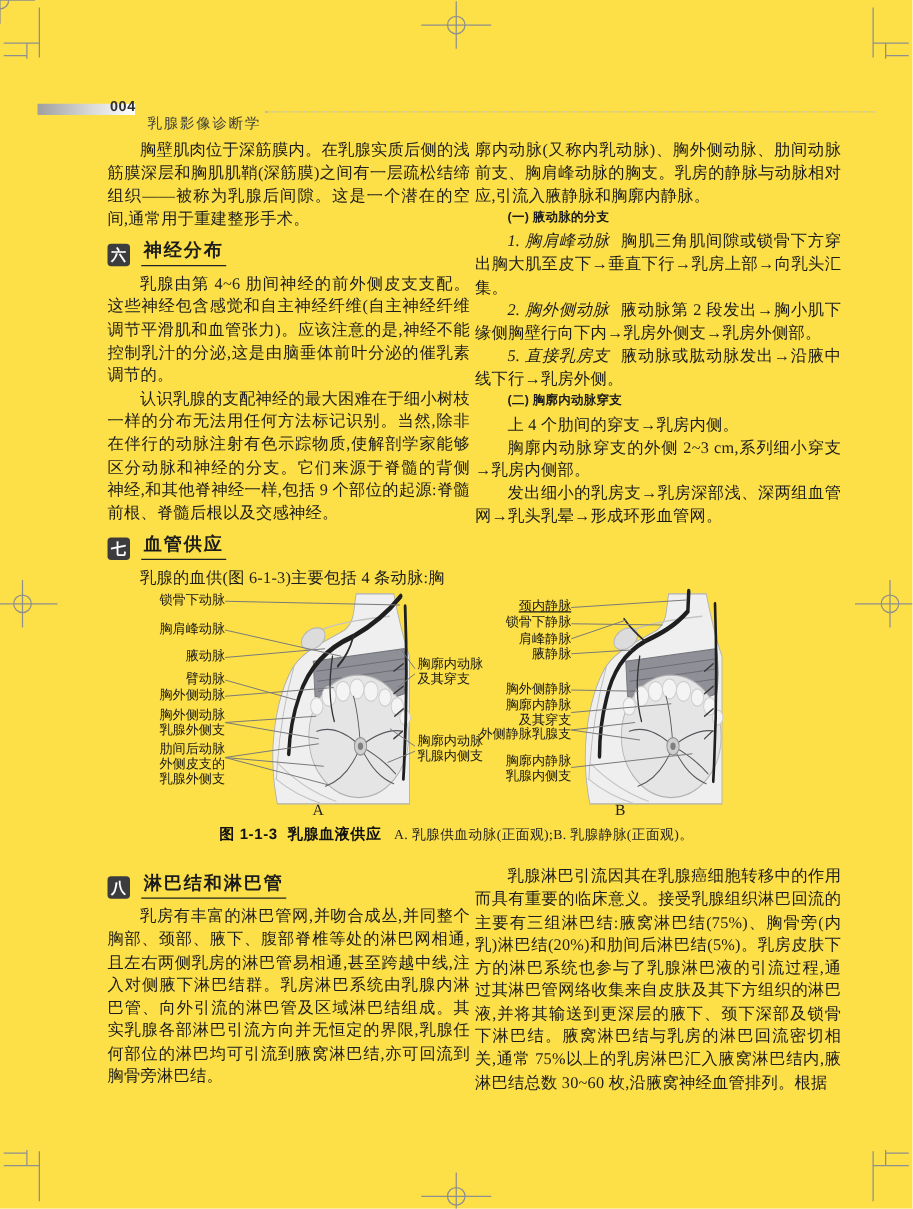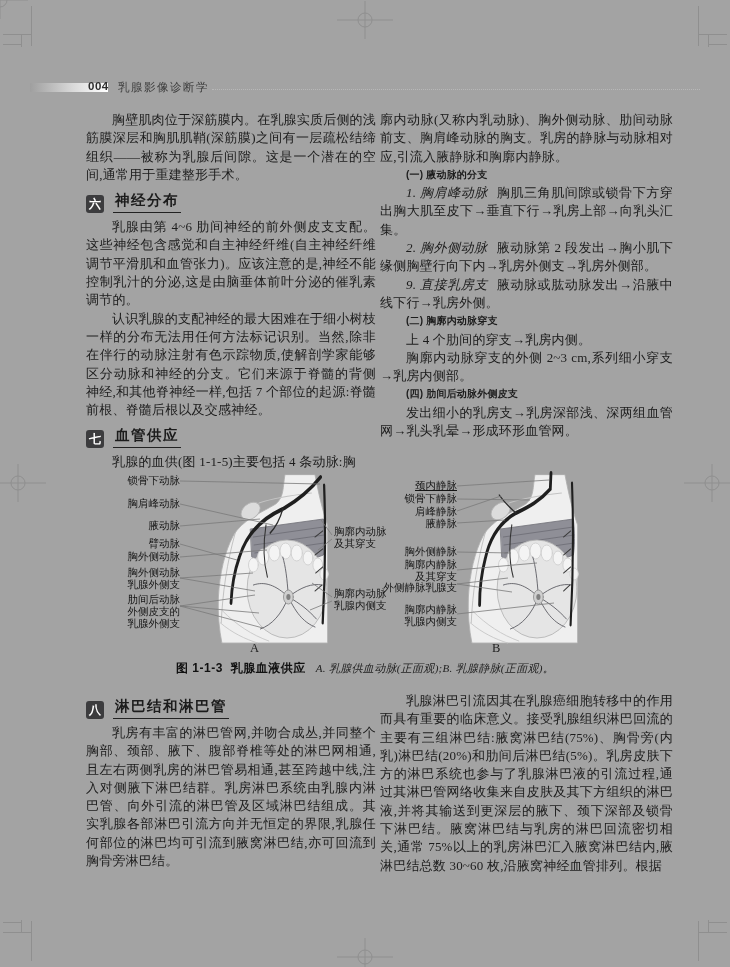--- a/index.html
+++ b/index.html
@@ -1,26 +1,26 @@
 <!DOCTYPE html>
 <html><head>
 <meta charset="utf-8">
 <style>
   html,body{margin:0;padding:0;background:#fff;}
-  .page{position:relative;width:730px;height:967px;background:#a3a3a3;overflow:hidden;
+  .page{position:relative;width:730px;height:967px;background:#fde047;overflow:hidden;
         font-family:"Liberation Serif",serif;color:#1c1c1c;}
   
   .marks{position:absolute;left:0;top:0;width:730px;height:967px;pointer-events:none;}
   .marks path,.marks circle{stroke:#8f8f8f;stroke-width:1;fill:none;}
   
   .pagehead{position:absolute;left:30px;top:79px;width:672px;height:18px;}
   .grad-bar{position:absolute;left:0;top:4px;width:78px;height:9px;
             background:linear-gradient(to right,#9f9f9f,#d9d9d9 55%,#ffffff);}
   .pgnum{position:absolute;left:58px;top:1px;font:bold 11.5px "Liberation Sans",sans-serif;color:#2e2e2e;letter-spacing:.5px;}
-  .booktitle{position:absolute;left:88px;top:1px;font:11.5px "Liberation Sans",sans-serif;color:#3c3c3c;letter-spacing:1.5px;}
+  .booktitle{position:absolute;left:88px;top:12px;font:11.5px "Liberation Sans",sans-serif;color:#3c3c3c;letter-spacing:1.5px;}
   .dotline{position:absolute;left:182px;right:2px;top:10px;border-top:1px dotted #b8b8b8;}
   
   .col{position:absolute;font-size:13px;line-height:18.3px;text-align:justify;letter-spacing:.2px;}
   .col p{margin:0;}
   .indent{text-indent:26px;}
   .sec-head{display:flex;align-items:flex-end;gap:9px;margin:7px 0 5px 0;height:22px;}
   .badge{width:18px;height:18px;background:#3c3c3e;color:#fff;border-radius:3px;
          font:bold 12px/18px "Liberation Sans",sans-serif;text-align:center;flex:0 0 auto;}
   .sec-title{font:bold 14.5px "Liberation Sans",sans-serif;letter-spacing:1.5px;
              border-bottom:1.5px solid #222;padding:0 2px 2px 2px;}
@@ -29,21 +29,21 @@
   
   .figure-area{position:absolute;left:0;top:0;width:730px;height:967px;pointer-events:none;}
   .fig-svg{position:absolute;left:60px;top:470px;}
   .fig-label{position:absolute;font-size:10.5px;line-height:11.8px;color:#161616;
              white-space:pre-line;font-family:"Liberation Serif",serif;}
   .ra{text-align:right;}
   .fig-sublabel{position:absolute;font-size:12.5px;color:#222;font-family:"Liberation Serif",serif;}
   .caption{position:absolute;left:0;top:658px;width:730px;text-align:center;}
   .cap-tag,.cap-title{font:bold 12px "Liberation Sans",sans-serif;color:#111;letter-spacing:.5px;text-align:center;}
   .cap-title{margin-left:8px;}
-  .cap-desc{font-style:italic;font-size:11px;color:#222;margin-left:10px;letter-spacing:.3px;}
+  .cap-desc{font-size:11px;color:#222;margin-left:10px;letter-spacing:.3px;}
 </style>
 </head>
 <body>
 
 <div class="page">
 
   <svg class="marks" width="730" height="967" viewBox="0 0 730 967">
     <g id="cm">
         <path d="M31.5,6 V46 M3,34.5 H31.5 M3,44.5 H21 M21.5,34.5 V47"></path>
       </g>
@@ -67,38 +67,37 @@
     <span class="dotline"></span>
   </header>
 
   <div class="col" style="left:86px;top:111px;width:290px;">
     <p class="indent">胸壁肌肉位于深筋膜内。在乳腺实质后侧的浅筋膜深层和胸肌肌鞘(深筋膜)之间有一层疏松结缔组织——被称为乳腺后间隙。这是一个潜在的空间,通常用于重建整形手术。</p>
     <div class="sec-head">
       <span class="badge">六</span>
       <span class="sec-title">神经分布</span>
     </div>
     <p class="indent">乳腺由第 4~6 肋间神经的前外侧皮支支配。这些神经包含感觉和自主神经纤维(自主神经纤维调节平滑肌和血管张力)。应该注意的是,神经不能控制乳汁的分泌,这是由脑垂体前叶分泌的催乳素调节的。</p>
-    <p class="indent">认识乳腺的支配神经的最大困难在于细小树枝一样的分布无法用任何方法标记识别。当然,除非在伴行的动脉注射有色示踪物质,使解剖学家能够区分动脉和神经的分支。它们来源于脊髓的背侧神经,和其他脊神经一样,包括 7 个部位的起源:脊髓前根、脊髓后根以及交感神经。</p>
+    <p class="indent">认识乳腺的支配神经的最大困难在于细小树枝一样的分布无法用任何方法标记识别。当然,除非在伴行的动脉注射有色示踪物质,使解剖学家能够区分动脉和神经的分支。它们来源于脊髓的背侧神经,和其他脊神经一样,包括 9 个部位的起源:脊髓前根、脊髓后根以及交感神经。</p>
     <div class="sec-head">
       <span class="badge">七</span>
       <span class="sec-title">血管供应</span>
     </div>
-    <p class="indent">乳腺的血供(图 1-1-5)主要包括 4 条动脉:胸</p>
+    <p class="indent">乳腺的血供(图 6-1-3)主要包括 4 条动脉:胸</p>
   </div>
 
   <div class="col" style="left:380px;top:111px;width:293px;">
     <p>廓内动脉(又称内乳动脉)、胸外侧动脉、肋间动脉前支、胸肩峰动脉的胸支。乳房的静脉与动脉相对应,引流入腋静脉和胸廓内静脉。</p>
     <p class="subhead">(一) 腋动脉的分支</p>
     <p class="indent"><span class="term">1. 胸肩峰动脉</span><span>胸肌三角肌间隙或锁骨下方穿出胸大肌至皮下→垂直下行→乳房上部→向乳头汇集。</span></p>
     <p class="indent"><span class="term">2. 胸外侧动脉</span><span>腋动脉第 2 段发出→胸小肌下缘侧胸壁行向下内→乳房外侧支→乳房外侧部。</span></p>
-    <p class="indent"><span class="term">9. 直接乳房支</span><span>腋动脉或肱动脉发出→沿腋中线下行→乳房外侧。</span></p>
+    <p class="indent"><span class="term">5. 直接乳房支</span><span>腋动脉或肱动脉发出→沿腋中线下行→乳房外侧。</span></p>
     <p class="subhead">(二) 胸廓内动脉穿支</p>
     <p class="indent">上 4 个肋间的穿支→乳房内侧。</p>
     <p class="indent">胸廓内动脉穿支的外侧 2~3 cm,系列细小穿支→乳房内侧部。</p>
-    <p class="subhead">(四) 肋间后动脉外侧皮支</p>
     <p class="indent">发出细小的乳房支→乳房深部浅、深两组血管网→乳头乳晕→形成环形血管网。</p>
   </div>
 
   <div class="figure-area">
     <svg class="fig-svg" width="620" height="188" viewBox="0 0 620 188">
 
       <g transform="translate(157,3) scale(0.7,1)" stroke-linecap="round">
         <path d="M 97,2 C 94,14 96,24 84,31 C 60,41 36,47 23,63 C 11,79 4,100 2,124 C 1,141 3,156 7,170 L 158,170 L 158,52 C 149,34 144,16 140,2 Z" fill="#efefef" stroke="#b0b0b0" stroke-width="1"></path>
         <path d="M 26,60 C 14,90 8,120 6,150" fill="none" stroke="#b9b9b9" stroke-width="1"></path>
         <ellipse cx="48" cy="38" rx="14" ry="8" fill="#dcdcdc" stroke="#b5b5b5" transform="rotate(-18 48 38)"></ellipse>

